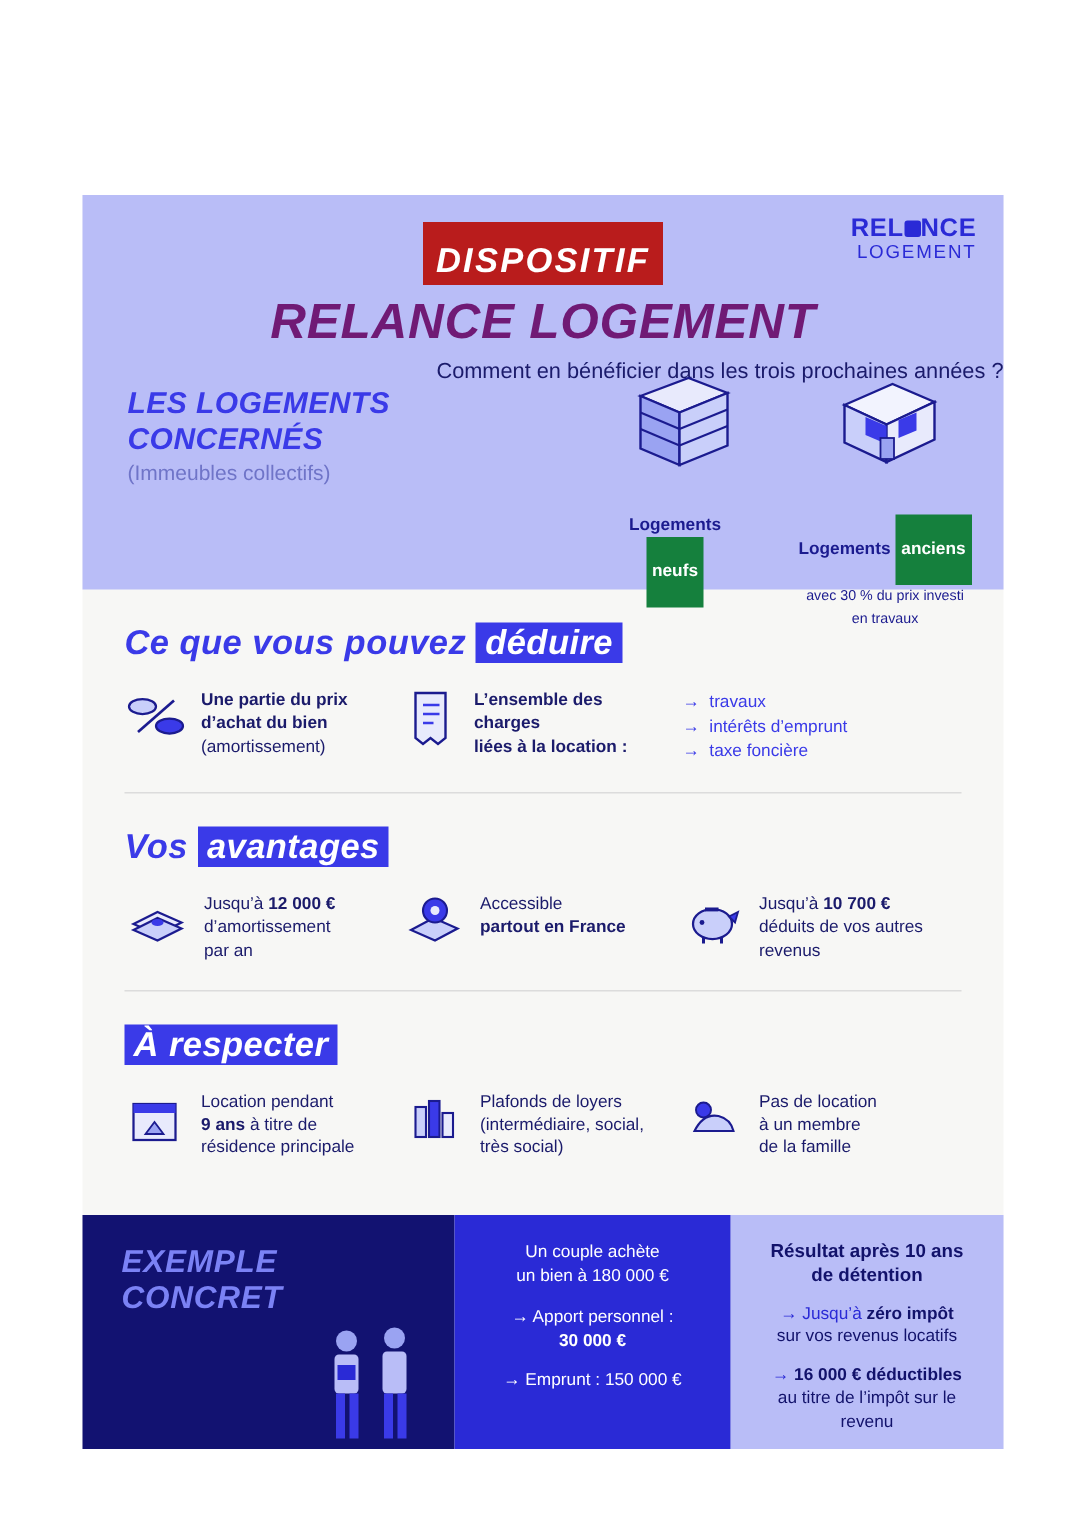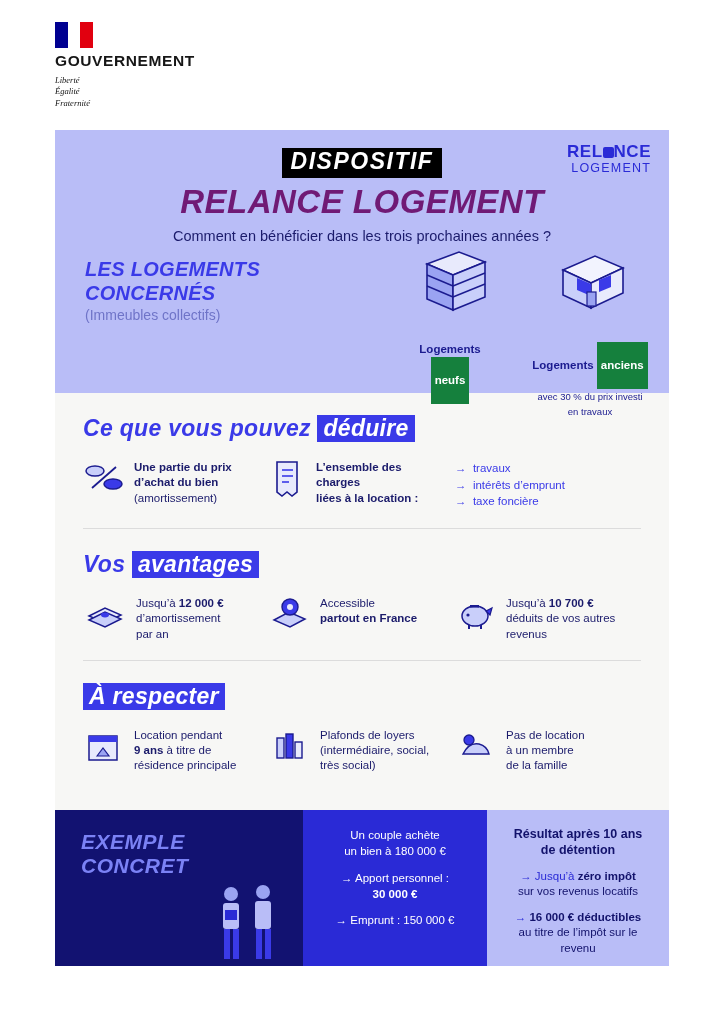--- a/index.html
+++ b/index.html
@@ -26,29 +26,29 @@
 
   
   .hero { position: relative; background: #b9bdf7; height: 263px; }
   .brand { position: absolute; right: 18px; top: 13px; text-align: right; }
   .brand-1 { font-size: 17px; font-weight: bold; letter-spacing: .5px; color: #2a2ad6; line-height: 1; }
   .brand-1 .sq { display: inline-block; width: 11px; height: 11px; background: #2a2ad6; border-radius: 2px; position: relative; top: 1px; }
   .brand-2 { font-size: 12.5px; letter-spacing: 1.2px; color: #2a2ad6; margin-top: 1px; }
 
   .dispositif-wrap { text-align: center; padding-top: 18px; }
   .dispositif {
-    display: inline-block; background: #000000; color: #fff;
+    display: inline-block; background: #b91c1c; color: #fff;
     font-size: 23px; font-weight: bold; font-style: italic;
-    letter-spacing: 1.5px; padding: 0 9px 3px;
+    letter-spacing: 1.5px; padding: 12px 9px 3px;
   }
   .maintitle {
     text-align: center; font-size: 33px; font-weight: bold; font-style: italic;
     letter-spacing: .5px; color: #701a75; margin-top: 5px;
   }
-  .subtitle { text-align: center; font-size: 14.5px; color: #1b1b6b; margin-top: 7px; }
+  .subtitle { text-align: right; font-size: 14.5px; color: #1b1b6b; margin-top: 7px; }
 
   .concerned { position: absolute; left: 30px; top: 128px; width: 270px; }
   .concerned h2 { font-size: 20px; font-weight: bold; font-style: italic; color: #3a3ae8; line-height: 1.18; letter-spacing: .3px; }
   .concerned .sub { font-size: 14px; color: #6f74c8; margin-top: 2px; }
 
   .types { position: absolute; left: 330px; top: 118px; width: 270px; display: flex; justify-content: space-between; }
   .type { width: 130px; text-align: center; }
   .type .cap { font-size: 11.5px; font-weight: bold; color: #1b1b8f; margin-top: 16px; line-height: 1.3; }
   .hl { background: #15803d; color: #fff; padding: 16px 4px; display: inline-block; }
   .type .small { font-size: 9.5px; font-weight: normal; color: #1b1b8f; line-height: 1.25; }
@@ -79,33 +79,20 @@
   .ex-right h4 { font-size: 12.5px; font-weight: bold; line-height: 1.3; }
   .ex-right p { font-size: 11.5px; line-height: 1.35; margin-top: 10px; }
   .ex-right .arw { color: #2a2ad6; }
   .nowrapb { font-weight: bold; }
 </style>
 </head>
 <body>
 
 <div class="page">
 
-  <div class="gov-header">
-    <div class="flag">
-      <div class="b"></div>
-        <div class="w"></div>
-        <div class="r"></div>
-    </div>
-    <div class="gov-title">GOUVERNEMENT</div>
-    <div class="gov-motto">
-      <div>Liberté</div>
-      <div>Égalité</div>
-      <div>Fraternité</div>
-    </div>
-  </div>
 
   <div class="poster">
 
     <div class="hero">
       <div class="brand">
         <div class="brand-1">REL<span class="sq"></span>NCE</div>
         <div class="brand-2">LOGEMENT</div>
       </div>
 
       <div class="dispositif-wrap">

